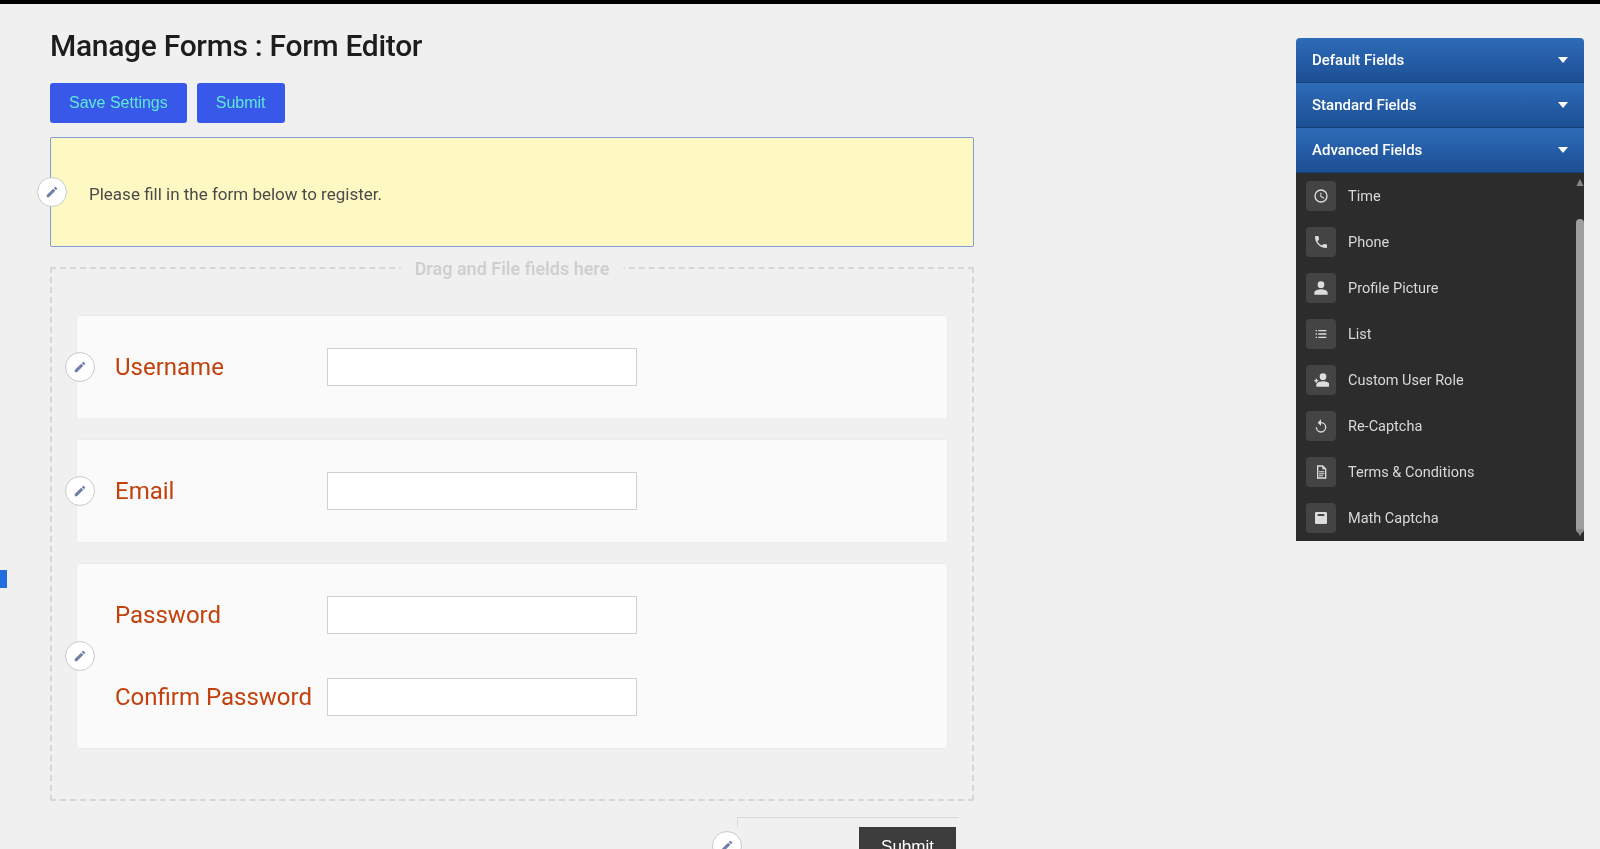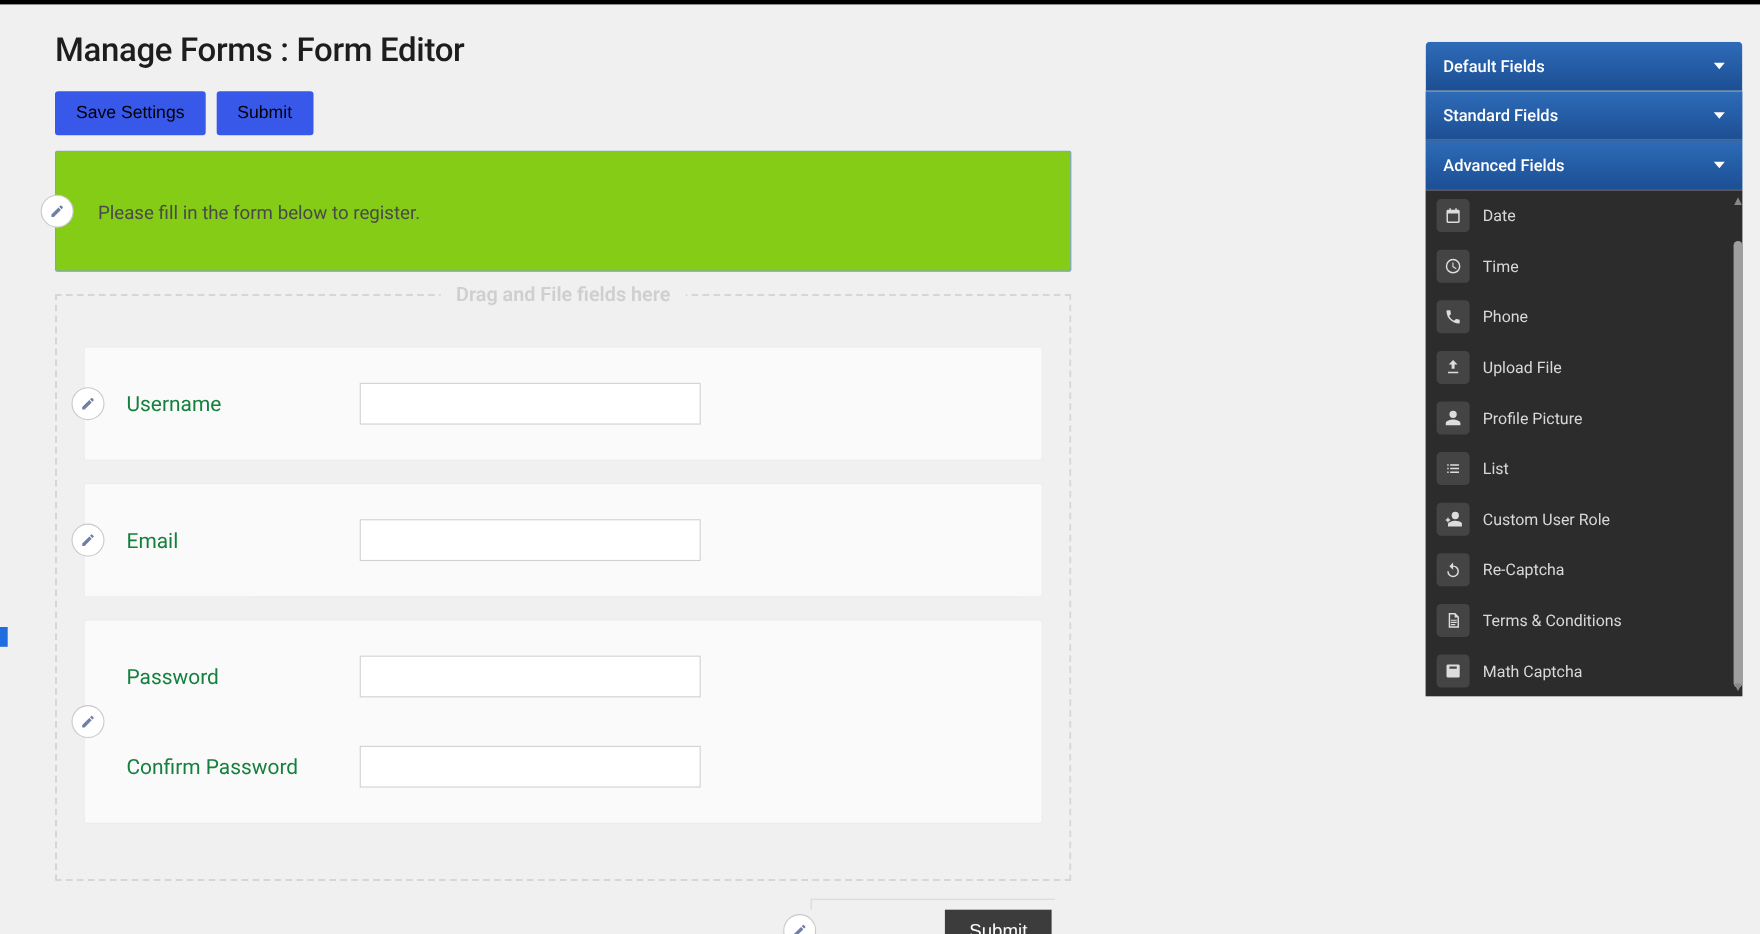--- a/index.html
+++ b/index.html
@@ -29,32 +29,32 @@
       color: #1d1d1d;
       margin-bottom: 20px;
       letter-spacing: -0.3px;
     }
 
     .toolbar { margin-bottom: 14px; }
 
     .btn {
       display: inline-block;
       background: #3858e9;
-      color: #000000;
+      color: #5eead4;
       border: none;
       padding: 11px 19px;
       font-size: 16px;
       border-radius: 3px;
       cursor: pointer;
       margin-right: 6px;
     }
 
     .header-block {
       border: 1px solid #7d9fd6;
-      background: #84cc16;
+      background: #fef9c3;
       position: relative;
       padding: 46px 38px 42px 38px;
       margin-bottom: 20px;
       border-radius: 2px;
     }
 
     .header-msg { color: #4a4a4a; font-size: 17px; }
 
     .pencil-badge {
       position: absolute;
@@ -101,22 +101,22 @@
     }
 
     .field-row {
       display: flex;
       align-items: center;
     }
     .field-row + .field-row { margin-top: 44px; }
 
     .field-label {
       width: 212px;
-      font-size: 19px;
-      color: #15803d;
+      font-size: 24px;
+      color: #c2410c;
     }
 
     .text-input {
       width: 310px;
       height: 38px;
       border: 1px solid #d0d0d0;
       background: #fff;
       padding: 0 8px;
       font-size: 15px;
     }
@@ -340,55 +340,39 @@
     <span class="caret-down"></span>
   </div>
   <div class="accordion-header">
     <span>Advanced Fields</span>
     <span class="caret-down"></span>
   </div>
 
   <div class="field-list">
     <div class="scroll-arrow-up">▲</div>
 
-    <div class="field-item">
-      <div class="field-icon-box">
-        <svg width="16" height="16" viewBox="0 0 24 24">
-            <path d="M19 4h-2V2h-2v2H9V2H7v2H5a2 2 0 0 0-2 2v14a2 2 0 0 0 2 2h14a2 2 0 0 0 2-2V6a2 2 0 0 0-2-2zm0 16H5V9h14v11z"></path>
-          </svg>
-      </div>
-      <span>Date</span>
-    </div>
 
     <div class="field-item">
       <div class="field-icon-box">
         <svg width="16" height="16" viewBox="0 0 24 24">
             <path d="M12 2a10 10 0 1 0 10 10A10 10 0 0 0 12 2zm0 18a8 8 0 1 1 8-8 8 8 0 0 1-8 8zm.5-13H11v6l5 3 .75-1.23L12.5 12z"></path>
           </svg>
       </div>
       <span>Time</span>
     </div>
 
     <div class="field-item">
       <div class="field-icon-box">
         <svg width="16" height="16" viewBox="0 0 24 24">
             <path d="M6.6 10.8a15 15 0 0 0 6.6 6.6l2.2-2.2a1 1 0 0 1 1-.25 11.4 11.4 0 0 0 3.6.58 1 1 0 0 1 1 1V20a1 1 0 0 1-1 1A17 17 0 0 1 3 4a1 1 0 0 1 1-1h3.5a1 1 0 0 1 1 1 11.4 11.4 0 0 0 .57 3.6 1 1 0 0 1-.25 1z"></path>
           </svg>
       </div>
       <span>Phone</span>
     </div>
 
-    <div class="field-item">
-      <div class="field-icon-box">
-        <svg width="16" height="16" viewBox="0 0 24 24">
-            <path d="M5 20h14v-2H5v2zM12 2 6 8h4v6h4V8h4z"></path>
-          </svg>
-      </div>
-      <span>Upload File</span>
-    </div>
 
     <div class="field-item">
       <div class="field-icon-box">
         <svg width="16" height="16" viewBox="0 0 24 24">
             <path d="M12 12a5 5 0 1 0-5-5 5 5 0 0 0 5 5zm0 2c-3.3 0-10 1.67-10 5v3h20v-3c0-3.33-6.7-5-10-5z"></path>
           </svg>
       </div>
       <span>Profile Picture</span>
     </div>
 

